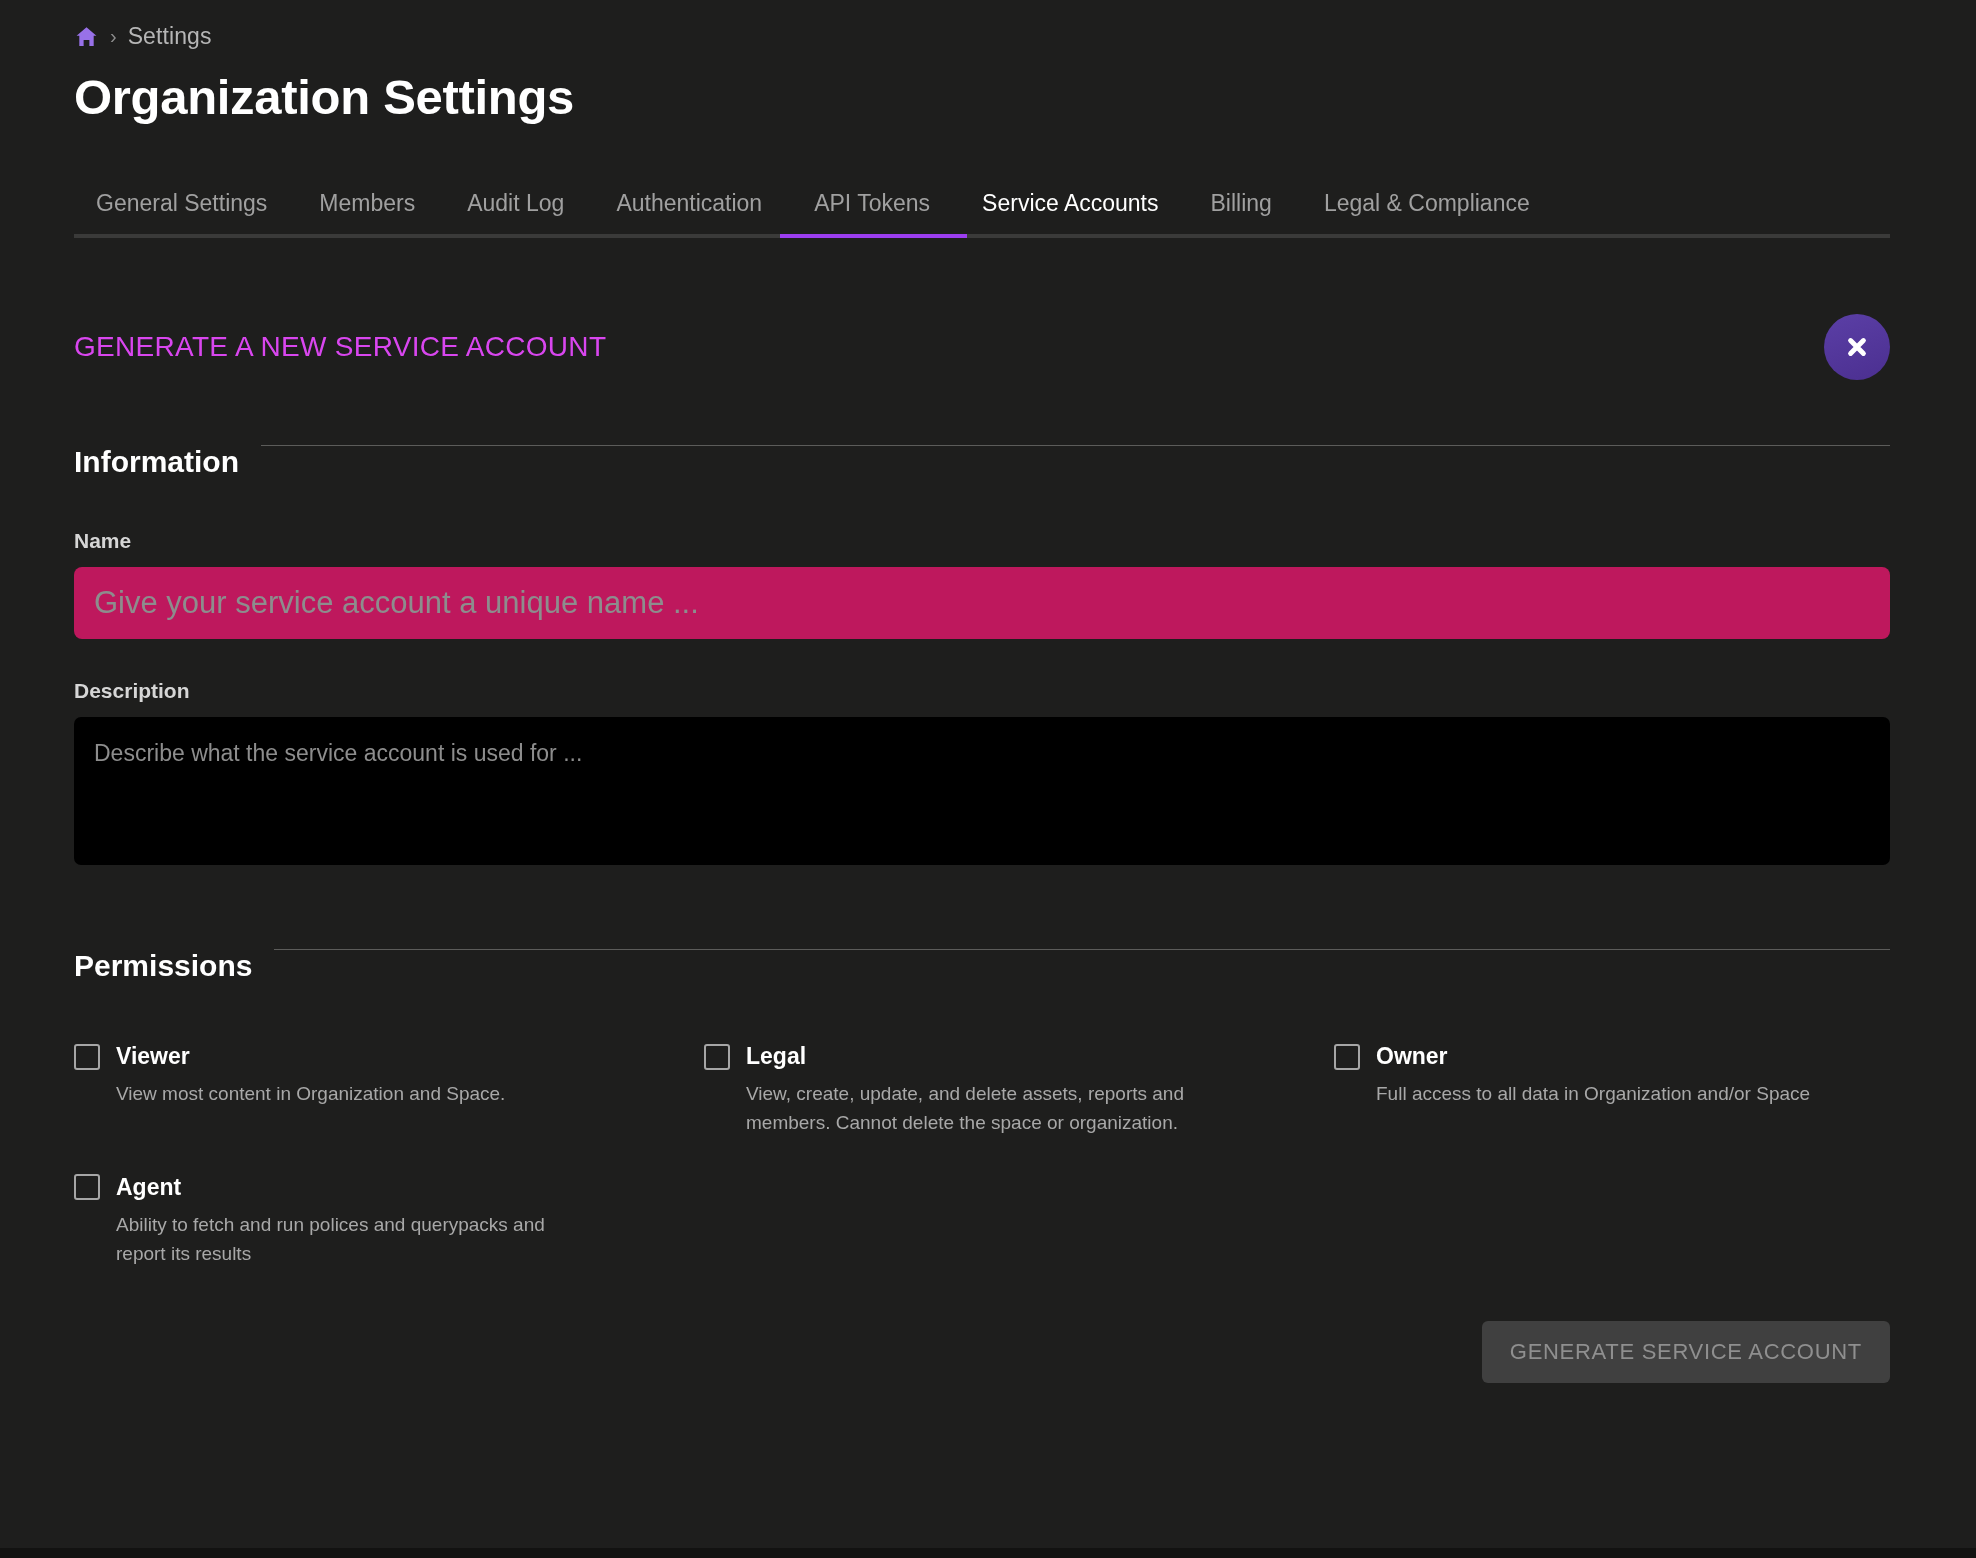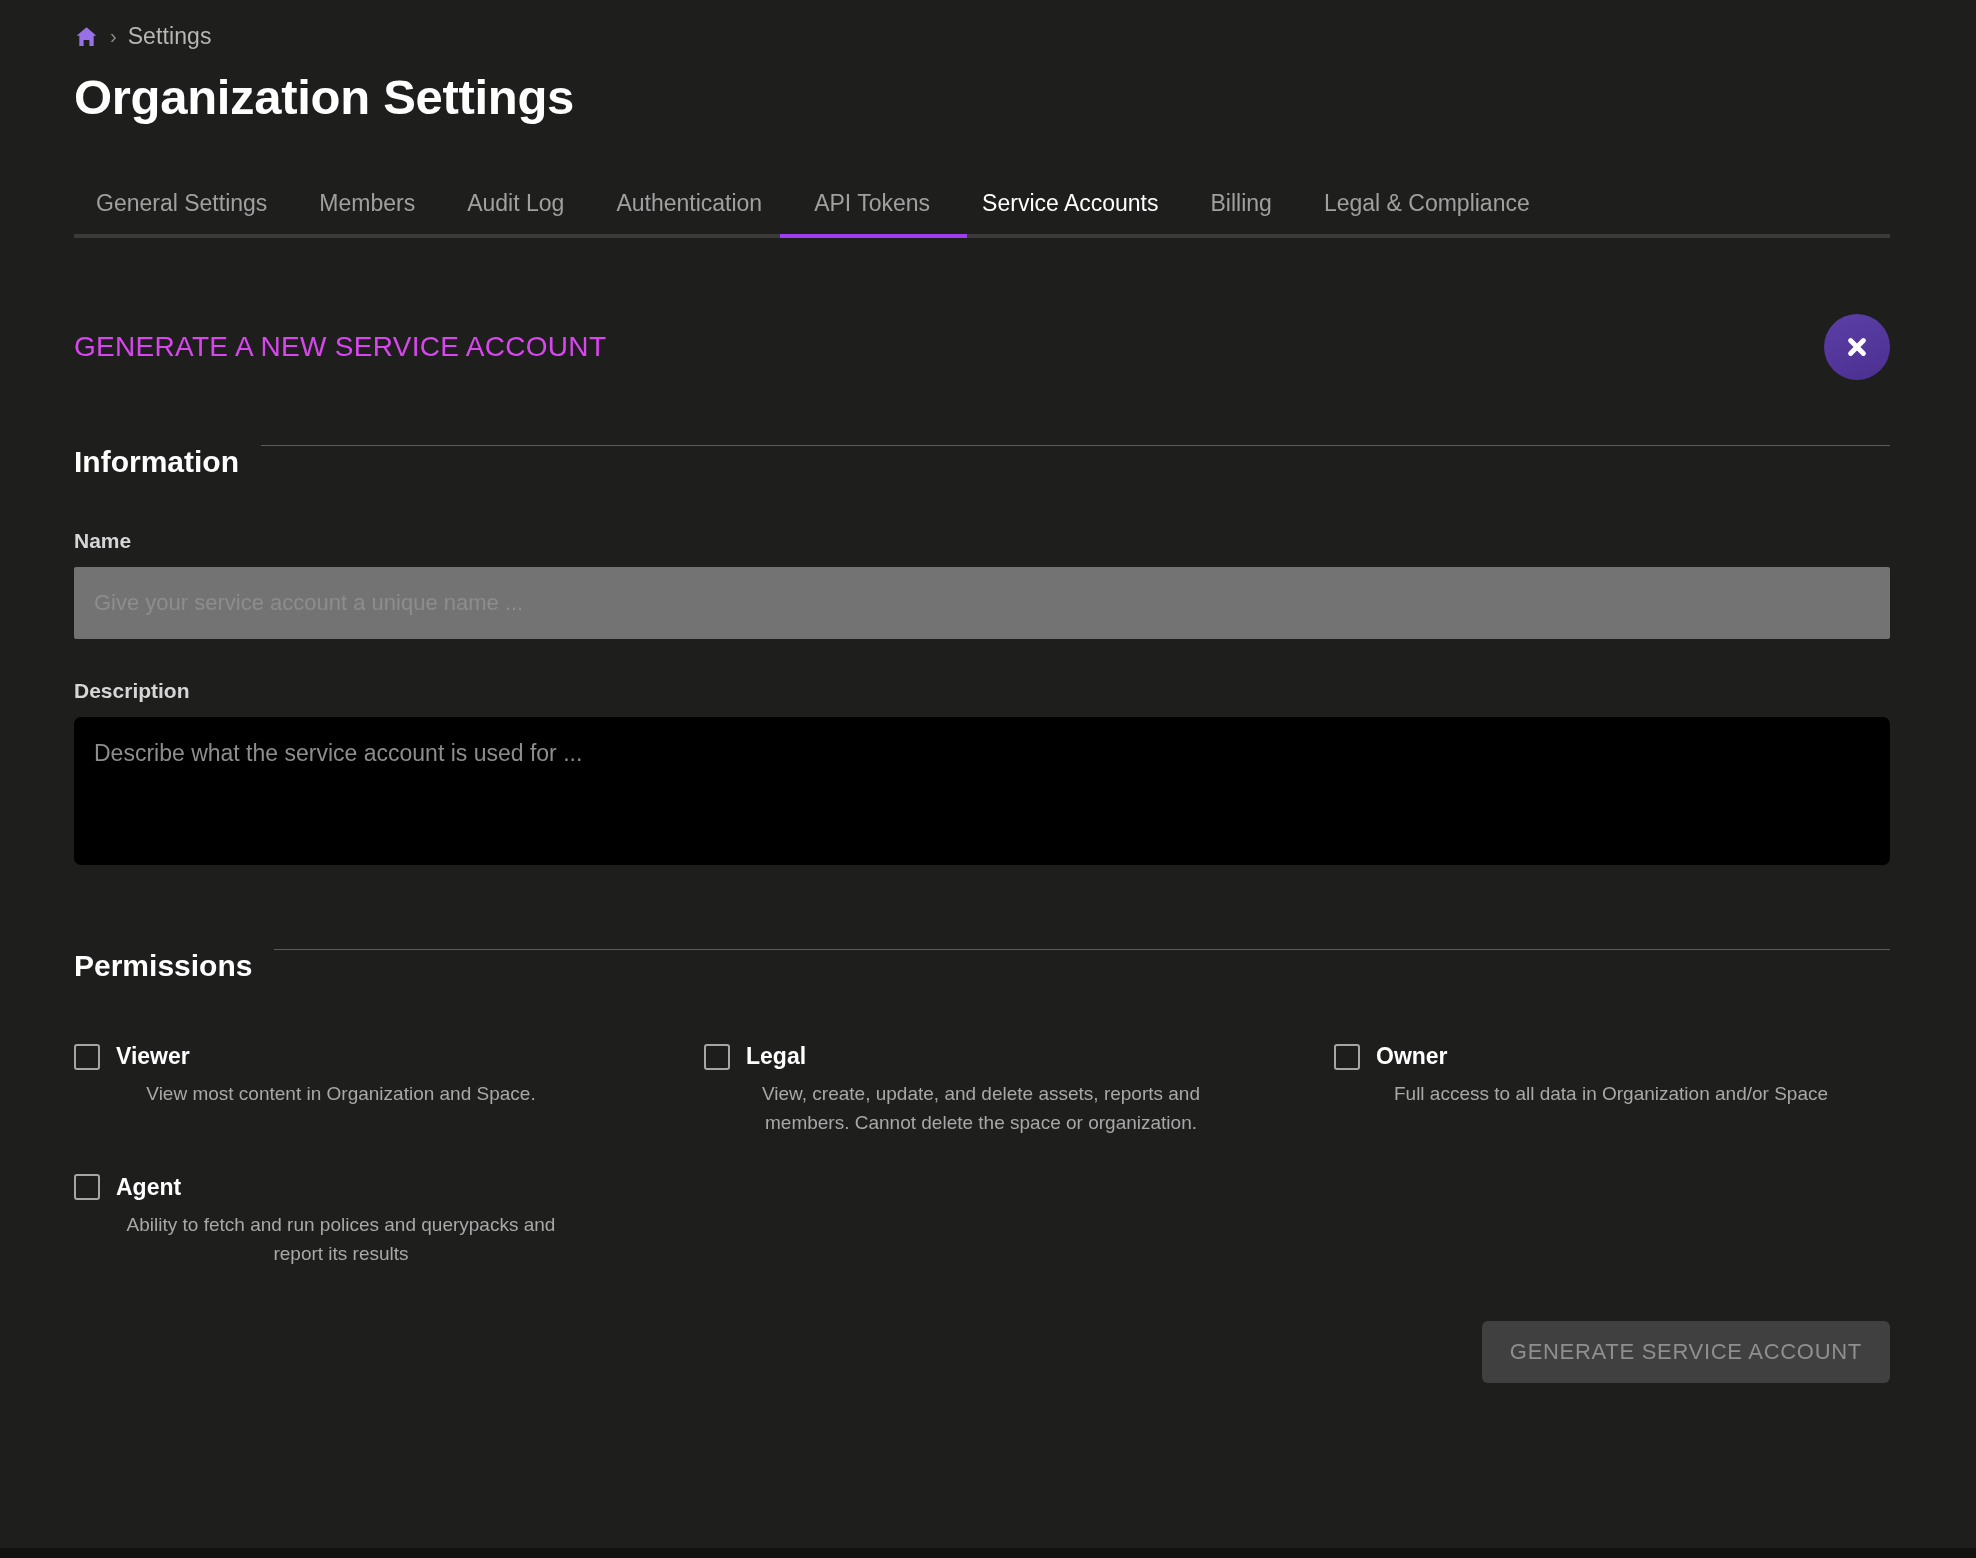--- a/index.html
+++ b/index.html
@@ -163,25 +163,25 @@
     font-size: 21px;
     font-weight: bold;
     margin-bottom: 14px;
   }
   .field-group { margin-top: 50px; }
   .field-group.second { margin-top: 40px; }
 
   .text-input {
     width: 1816px;
     height: 72px;
-    background: #737373;
+    background: #be185d;
     border: none;
-    border-radius: 2px;
+    border-radius: 8px;
     color: #e3e3e3;
-    font-size: 22px;
+    font-size: 31px;
     font-family: "Liberation Sans", sans-serif;
     padding: 0 20px;
     outline: none;
   }
   .text-input::placeholder { color: #8d8d8d; }
 
   .text-area {
     width: 1816px;
     height: 148px;
     background: #000000;
@@ -197,21 +197,20 @@
   }
   .text-area::placeholder { color: #8d8d8d; }
 
   
   .perm-grid {
     margin-top: 60px;
     width: 1816px;
     display: grid;
     grid-template-columns: 630px 630px 556px;
     row-gap: 36px;
-    text-align: center;
   }
   .perm-item { padding-right: 40px; }
   .perm-head {
     display: flex;
     align-items: center;
     gap: 16px;
   }
   .checkbox {
     width: 26px;
     height: 26px;

